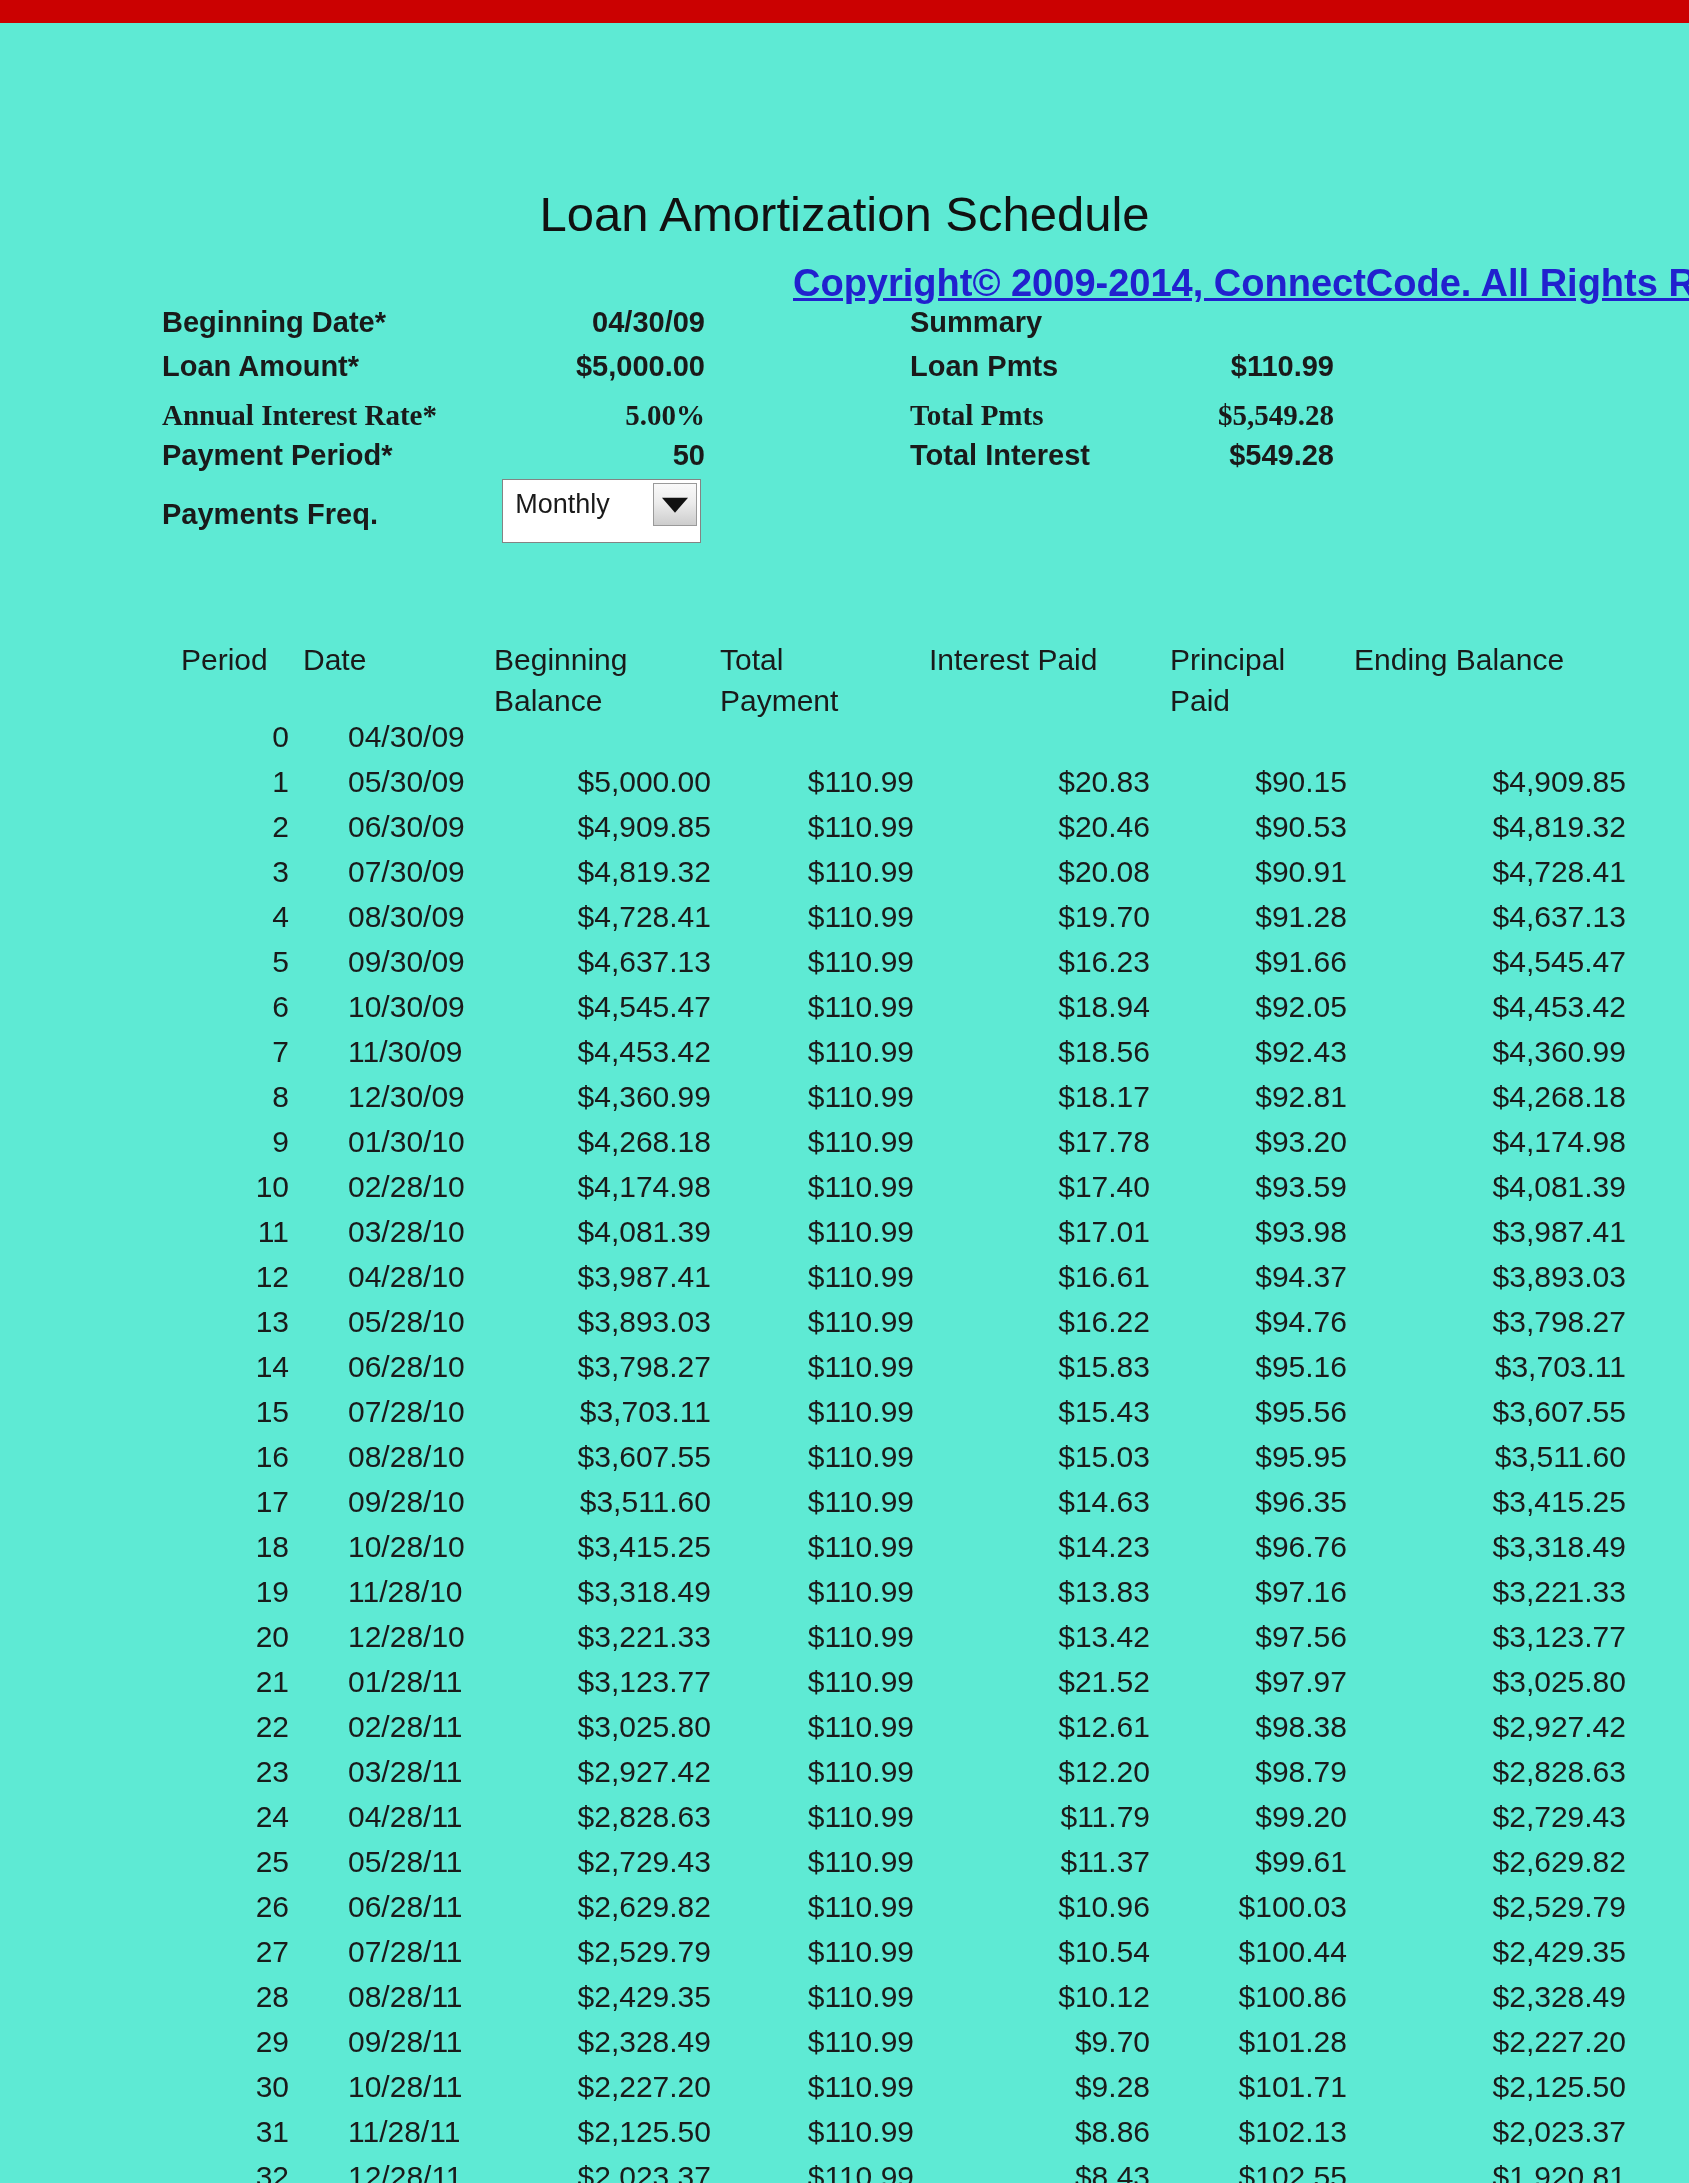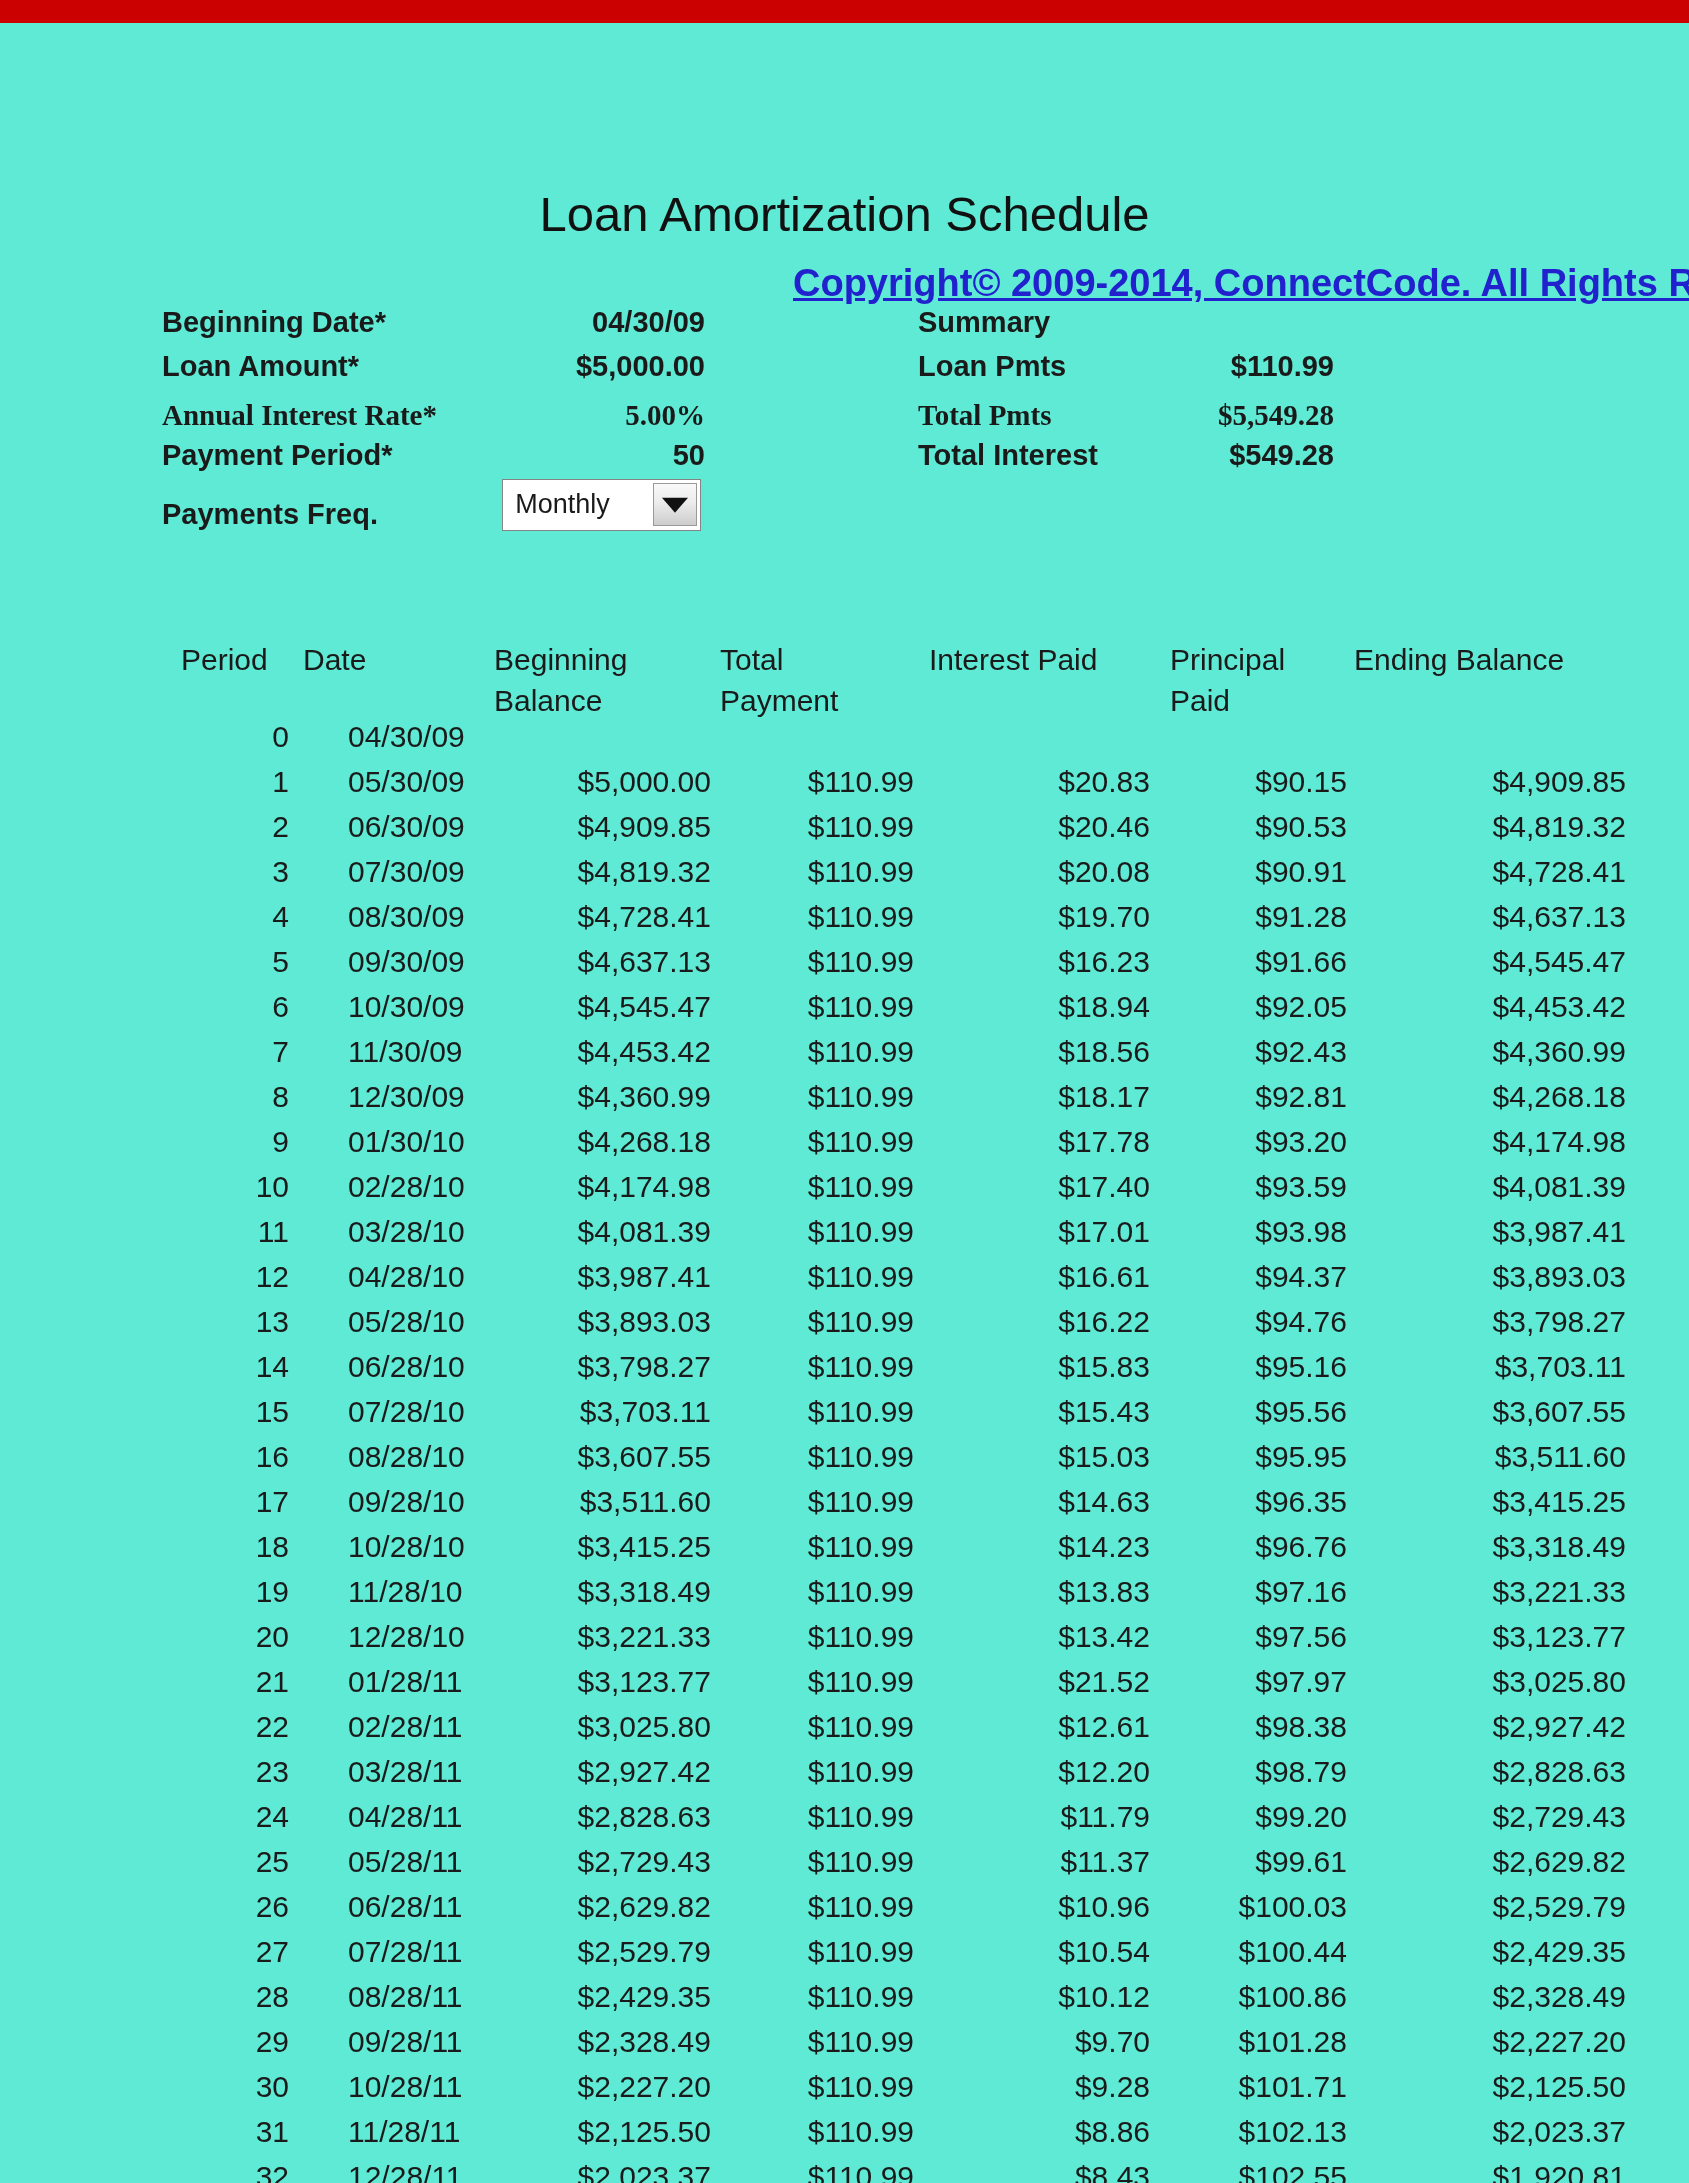--- a/index.html
+++ b/index.html
@@ -11,26 +11,26 @@
   .page-title {
     position:absolute; left:408px; top:186px; width:873px; text-align:center;
     font-size:49px; font-weight:400; color:#111; line-height:56px; white-space:nowrap;
   }
   .copyright {
     position:absolute; left:793px; top:262px; font-size:38px; font-weight:700;
     text-decoration:underline; white-space:nowrap; cursor:pointer;
   }
   .flabel { position:absolute; left:162px; font-size:29px; font-weight:700; line-height:33px; white-space:nowrap; }
   .fvalue { position:absolute; left:419px; width:286px; text-align:right; font-size:29px; font-weight:700; line-height:33px; }
-  .slabel { position:absolute; left:910px; font-size:29px; font-weight:700; line-height:33px; white-space:nowrap;margin-left:8px; }
+  .slabel { position:absolute; left:910px; font-size:29px; font-weight:700; line-height:33px; white-space:nowrap; }
   .svalue { position:absolute; left:1039px; width:295px; text-align:right; font-size:29px; font-weight:700; line-height:33px; }
   .y1 { top:306px; } .y2 { top:350px; } .y3 { top:399px;font-family:Liberation Serif, serif; } .y4 { top:439px; } .y5 { top:498px; }
 
   .combo {
-    position:absolute; left:502px; top:479px; width:199px; height:52px;
+    position:absolute; left:502px; top:479px; width:199px; height:64px;
     background:#ffffff; border:1.7px solid #848484; box-sizing:border-box; cursor:pointer;
   }
   .combo-text {
     position:absolute; left:12.2px; top:0; height:48px; line-height:48px;
     font-size:27px; font-weight:400; color:#1a1a1a;
   }
   .combo-btn {
     position:absolute; right:2.6px; top:2.6px; width:44px; height:43px;
     background:linear-gradient(#f9f9f9, #ececec 45%, #cdcdcd);
     border:0.9px solid #9a9a9a; box-sizing:border-box; cursor:pointer;

